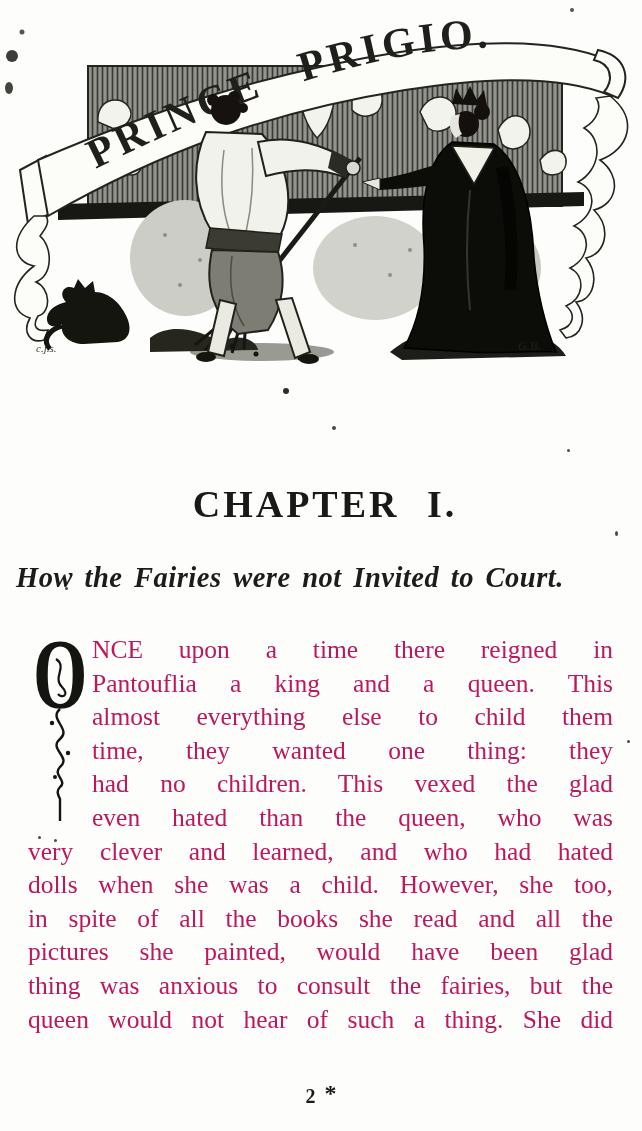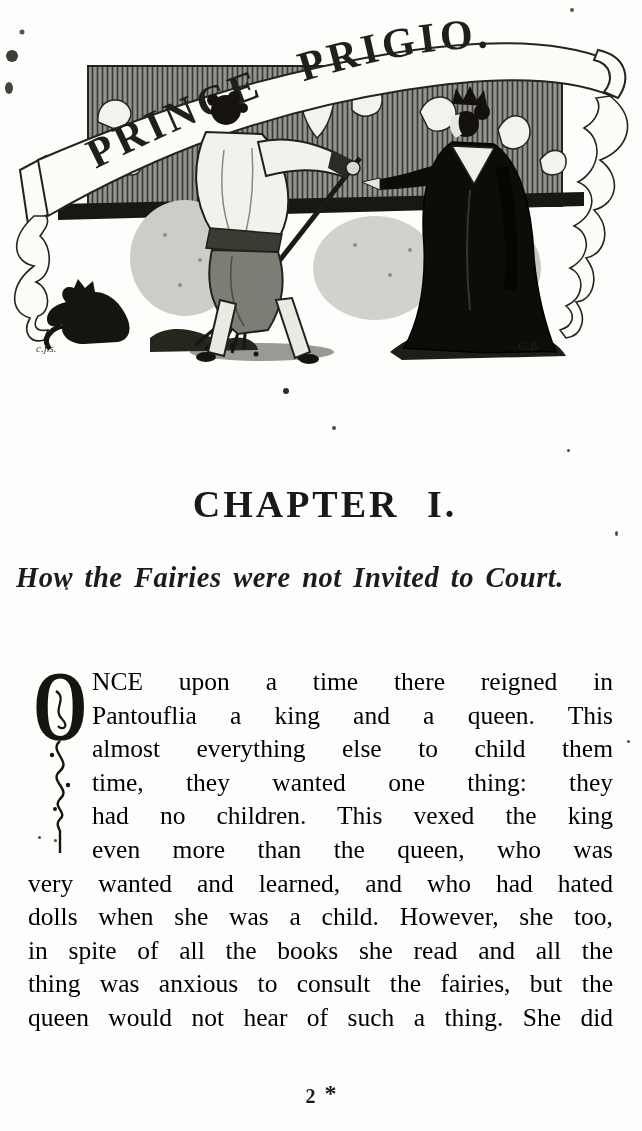--- a/index.html
+++ b/index.html
@@ -19,21 +19,21 @@
     text-align:center;font-size:38px;font-weight:600;
     letter-spacing:3px;word-spacing:15px;color:#191919;
   }
   .chapter-subtitle{
     position:absolute;top:546px;left:0;width:642px;margin:16px;
     text-align:left;font-style:italic;font-weight:600;font-size:28.5px;
     letter-spacing:0.5px;word-spacing:4px;color:#1c1c1c;
   }
   .body-text{
     position:absolute;top:633px;left:28px;width:585px;
-    font-size:25.5px;line-height:33.6px;color:#000000;margin-top:32px;
+    font-size:25.5px;line-height:33.6px;color:#be185d;
   }
   .dropcap-block{
     float:left;width:64px;height:190px;margin:4px 0 0 0;
   }
   .body-line{
     text-align:justify;text-align-last:justify;
     height:33.6px;white-space:nowrap;
   }
   .footer-signature{
     position:absolute;top:1082px;left:0;width:642px;
@@ -179,25 +179,26 @@
         <path d="M32,72 C20,82 44,92 32,102 C20,112 44,120 32,130 C24,138 40,144 32,150 C28,154 30,158 32,162 L32,184" fill="none" stroke="#141410" stroke-width="2.4"></path>
         <circle cx="24" cy="86" r="2.2" fill="#141410"></circle>
         <circle cx="40" cy="116" r="2.2" fill="#141410"></circle>
         <circle cx="27" cy="140" r="2" fill="#141410"></circle>
       </svg>
     </span>
     <div class="body-line">NCE upon a time there reigned in</div>
     <div class="body-line">Pantouflia a king and a queen.  This</div>
     <div class="body-line">almost everything else to child them</div>
     <div class="body-line">time, they wanted one thing: they</div>
-    <div class="body-line">had no children.  This vexed the king</div>
-    <div class="body-line">even more than the queen, who was</div>
-    <div class="body-line">very wanted and learned, and who had hated</div>
+    <div class="body-line">had no children.  This vexed the glad</div>
+    <div class="body-line">even hated than the queen, who was</div>
+    <div class="body-line">very clever and learned, and who had hated</div>
     <div class="body-line">dolls when she was a child.  However, she too,</div>
     <div class="body-line">in spite of all the books she read and all the</div>
+    <div class="body-line">pictures she painted, would have been glad</div>
     <div class="body-line">thing was anxious to consult the fairies, but the</div>
     <div class="body-line">queen would not hear of such a thing.  She did</div>
   </div>
 
   <div class="footer-signature">
     <span>2</span><span class="star">*</span>
   </div>
 
   <div class="speck" style="left:332px;top:426px;width:4px;height:4px;"></div>
   <div class="speck" style="left:567px;top:449px;width:3px;height:3px;"></div>

